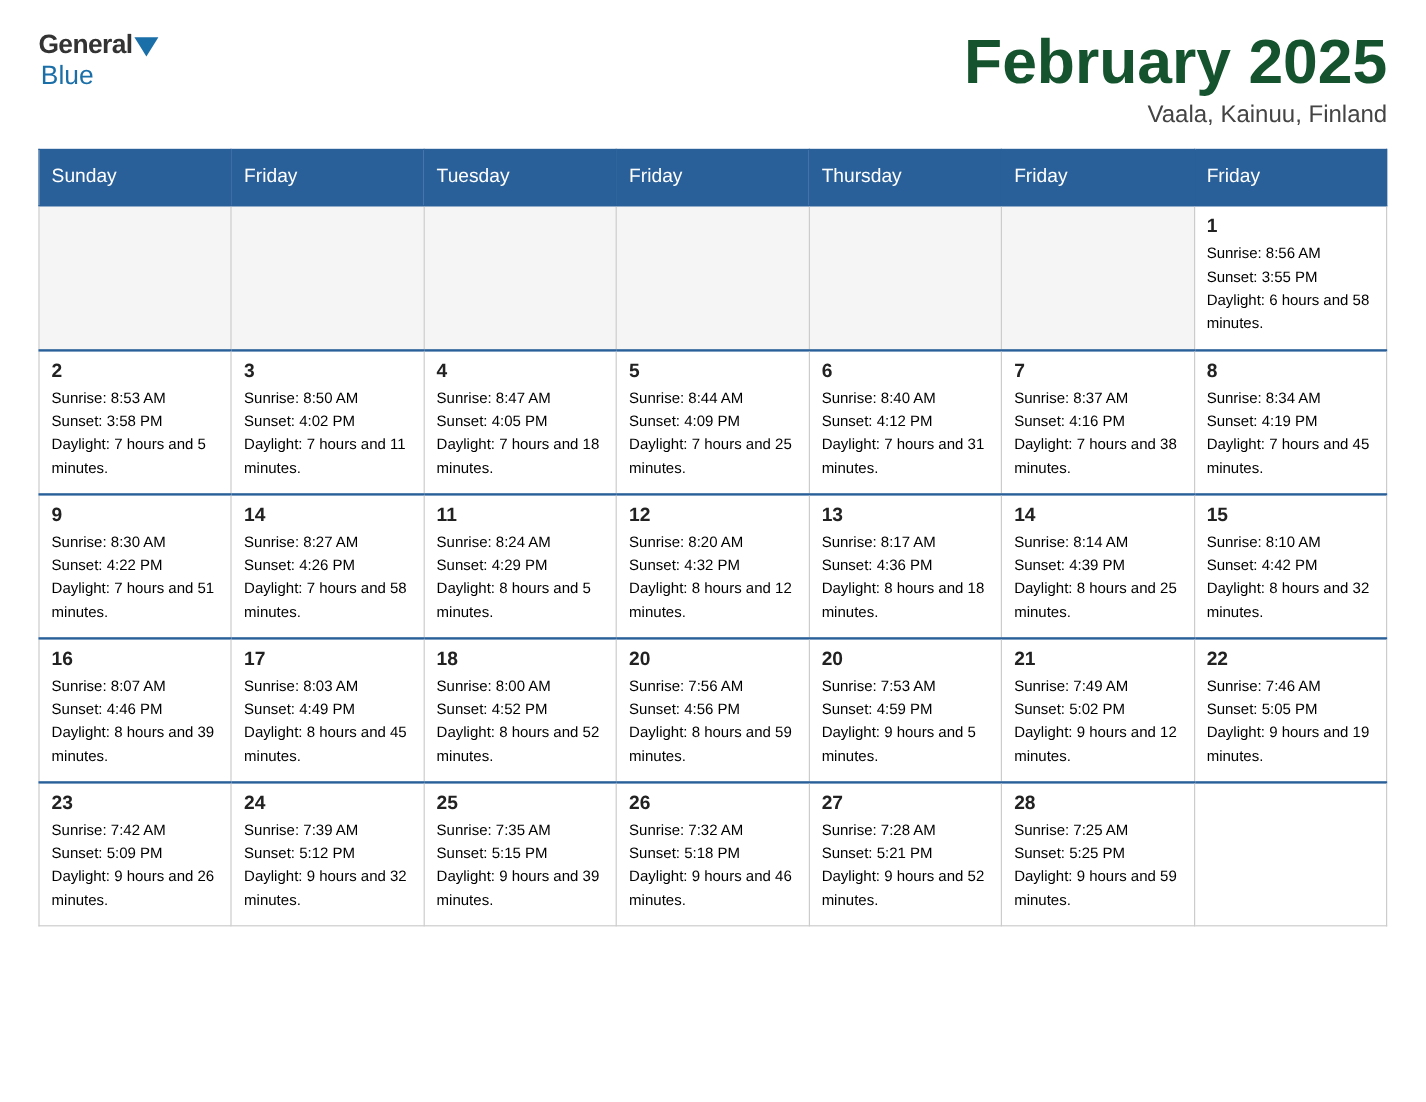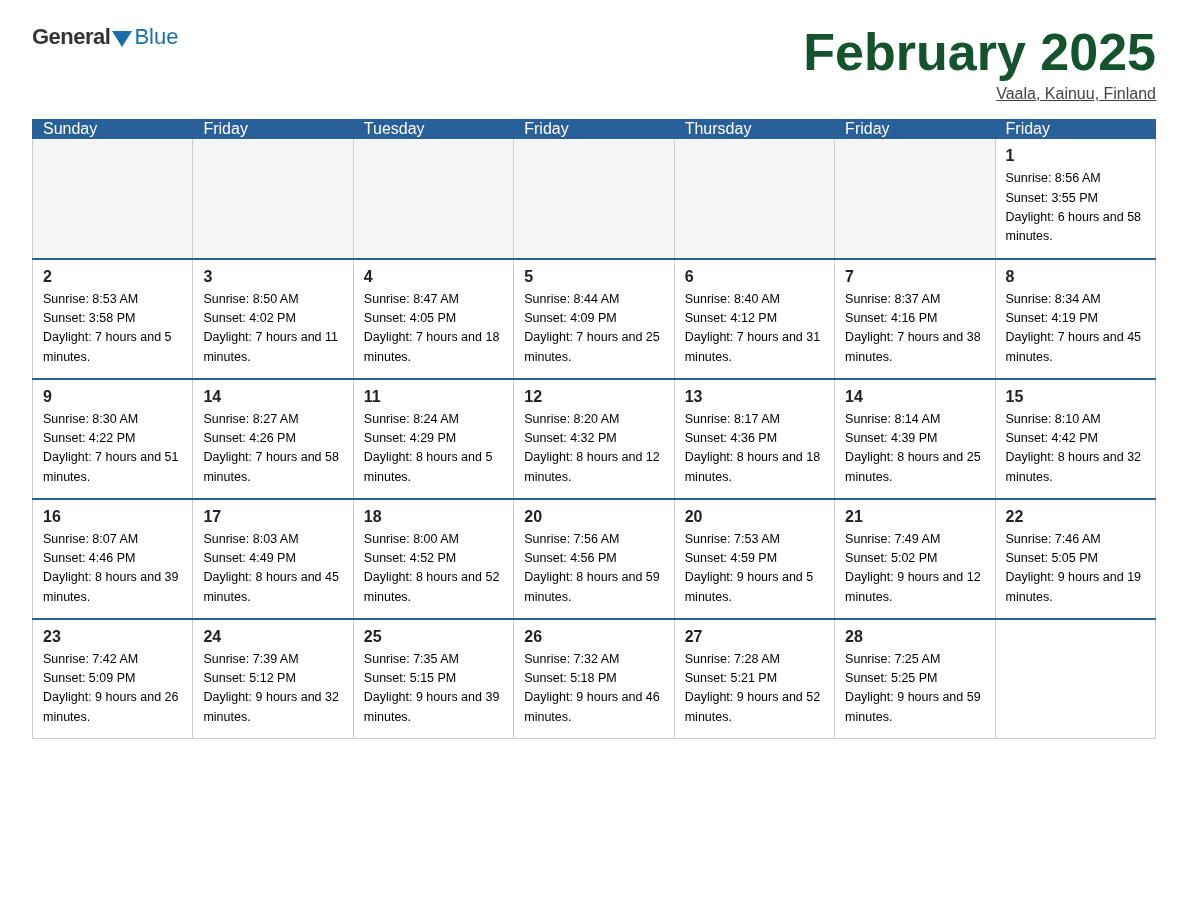--- a/index.html
+++ b/index.html
@@ -11,20 +11,21 @@
       min-height: 918px;
     }
     .header {
       display: flex;
       justify-content: space-between;
       align-items: flex-start;
       margin-bottom: 16px;
     }
     .logo {
       display: flex;
+      flex-direction: column;
       align-items: flex-start;
     }
     .logo-top {
       display: flex;
       align-items: center;
     }
     .logo-general {
       font-size: 22px;
       font-weight: bold;
       color: #333;
@@ -48,35 +49,34 @@
     .title-section {
       text-align: right;
     }
     .month-title {
       font-size: 52px;
       font-weight: bold;
       color: #14532d;
       line-height: 1.1;
     }
     .location {
-      font-size: 16px;
+      font-size: 20px;
       color: #444;
       margin-top: 4px;
-      text-decoration: underline;
     }
     .calendar {
       width: 100%;
       border-collapse: collapse;
       border: 1px solid #aaa;
     }
     .calendar th {
       background-color: #2a6099;
       color: #fff;
       text-align: left;
-      padding: 0 10px;
+      padding: 14px 10px;
       font-size: 16px;
       font-weight: normal;
       border: 1px solid #2a6099;
     }
     .calendar td {
       vertical-align: top;
       padding: 8px 10px;
       border: 1px solid #ccc;
       border-top: 2px solid #2a6099;
       width: calc(100% / 7);

